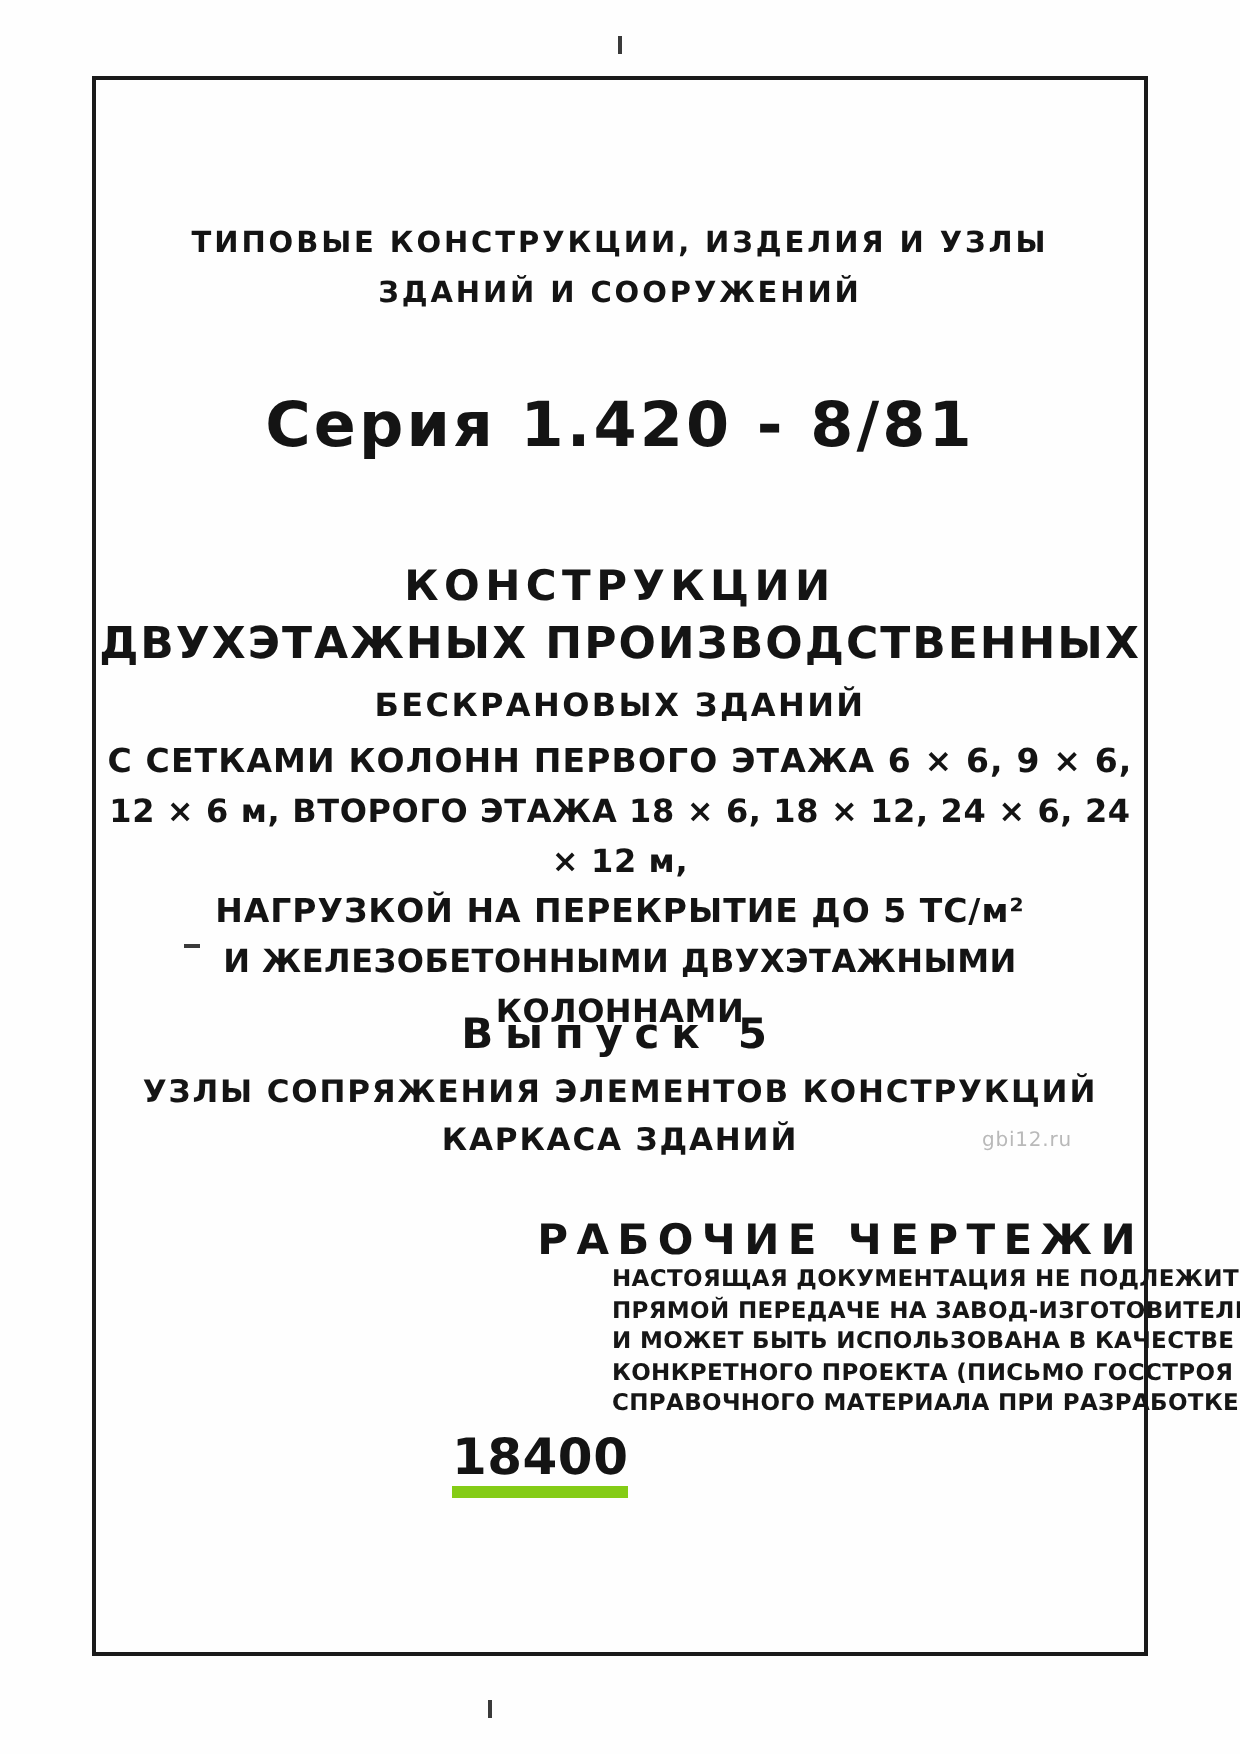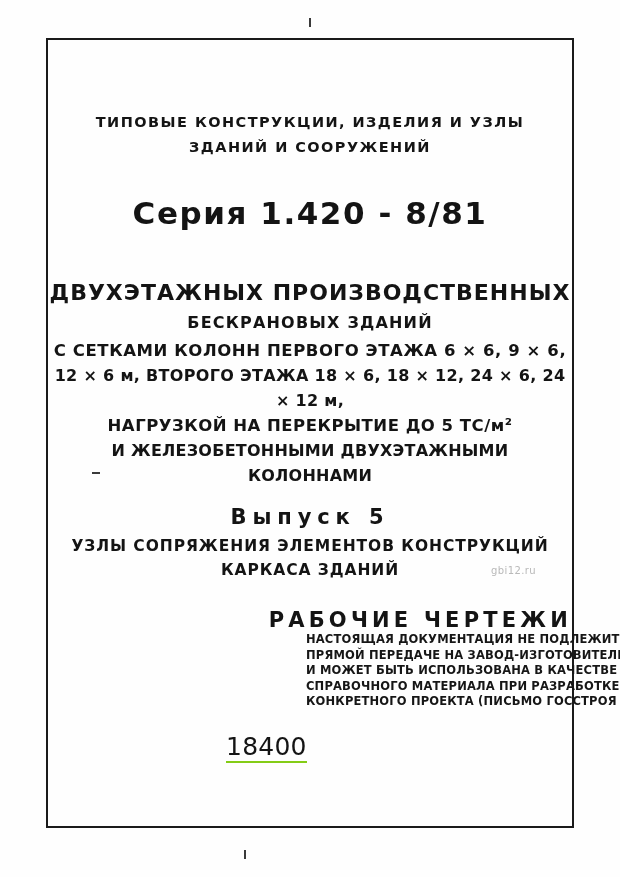--- a/index.html
+++ b/index.html
@@ -135,25 +135,25 @@
     letter-spacing: 0.015em;
     font-weight: 700;
     text-align: left;
     color: #161616;
   }
   .note div { white-space: nowrap; }
 
   .code {
     position: absolute;
     left: 178px;
-    top: 694px;
+    top: 676px;
     font-size: 25px;
     letter-spacing: 0.01em;
-    font-weight: 400;
-    border-bottom: 2px solid #84cc16;
+    font-weight: 700;
+    border-bottom: 6px solid #84cc16;
     padding-bottom: 1px;
     line-height: 26px;
   }
 
   .watermark {
     position: absolute;
     right: 36px;
     top: 525px;
     font-size: 10px;
     color: #b9b9b9;
@@ -200,42 +200,43 @@
       <div class="tick-mid-left"></div>
 
       <div class="hdr1 center lettered">
         <div>ТИПОВЫЕ КОНСТРУКЦИИ, ИЗДЕЛИЯ И УЗЛЫ</div>
         <div>ЗДАНИЙ  И  СООРУЖЕНИЙ</div>
       </div>
 
       <div class="series center lettered">Серия 1.420 - 8/81</div>
 
       <div class="title-block center lettered">
+        <div class="t-l1">КОНСТРУКЦИИ</div>
         <div class="t-l2">ДВУХЭТАЖНЫХ ПРОИЗВОДСТВЕННЫХ</div>
         <div class="t-l3">БЕСКРАНОВЫХ  ЗДАНИЙ</div>
         <div class="t-l4">С СЕТКАМИ КОЛОНН ПЕРВОГО ЭТАЖА  6 × 6, 9 × 6,</div>
         <div class="t-l5">12 × 6 м, ВТОРОГО ЭТАЖА 18 × 6, 18 × 12, 24 × 6, 24 × 12 м,</div>
         <div class="t-l6">НАГРУЗКОЙ НА ПЕРЕКРЫТИЕ ДО 5 ТС/м²</div>
         <div class="t-l7">И ЖЕЛЕЗОБЕТОННЫМИ ДВУХЭТАЖНЫМИ КОЛОННАМИ</div>
       </div>
 
       <div class="issue center lettered">
         <div class="issue-title">Выпуск   5</div>
         <div class="issue-sub">УЗЛЫ СОПРЯЖЕНИЯ ЭЛЕМЕНТОВ КОНСТРУКЦИЙ</div>
         <div class="issue-sub">КАРКАСА  ЗДАНИЙ</div>
       </div>
 
       <div class="working center lettered">РАБОЧИЕ ЧЕРТЕЖИ</div>
 
       <div class="note lettered">
         <div>НАСТОЯЩАЯ ДОКУМЕНТАЦИЯ НЕ ПОДЛЕЖИТ</div>
         <div>ПРЯМОЙ ПЕРЕДАЧЕ НА ЗАВОД-ИЗГОТОВИТЕЛЬ</div>
         <div>И МОЖЕТ БЫТЬ ИСПОЛЬЗОВАНА В КАЧЕСТВЕ</div>
+        <div>КОНКРЕТНОГО ПРОЕКТА (ПИСЬМО ГОССТРОЯ</div>
         <div>СПРАВОЧНОГО МАТЕРИАЛА ПРИ РАЗРАБОТКЕ</div>
-        <div>КОНКРЕТНОГО ПРОЕКТА (ПИСЬМО ГОССТРОЯ</div>
       </div>
 
       <div class="code lettered">18400</div>
 
       <div class="watermark">gbi12.ru</div>
 
     </div>
   </div>
 </div>
 

